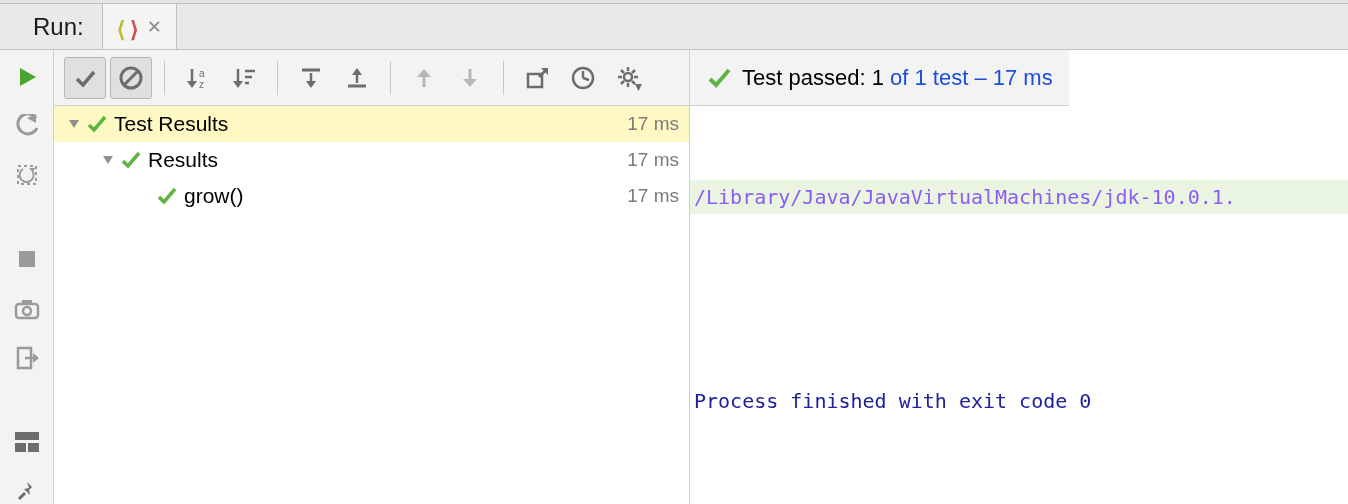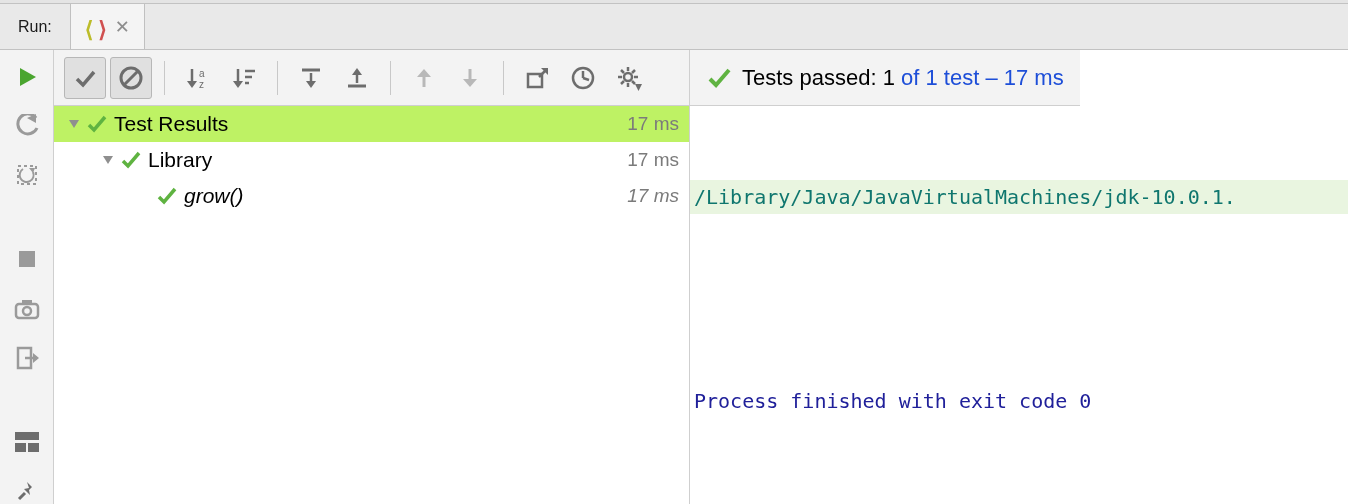--- a/index.html
+++ b/index.html
@@ -1,52 +1,52 @@
 <!DOCTYPE html>
 <html><head>
 <meta charset="utf-8">
 <style>
   html,body{margin:0;padding:0;width:1348px;height:504px;font-family:"Helvetica Neue",Arial,sans-serif;font-size:18px;color:#000;overflow:hidden;background:#f2f2f2;}
   *{box-sizing:border-box;}
   .top-thin{height:4px;background:#e4e4e4;border-bottom:1px solid #c2c2c2;}
   .tabstrip{height:46px;display:flex;align-items:center;background:#e9e9e9;border-bottom:1px solid #c2c2c2;}
-  .run-label{padding:0 18px;font-size:16px;color:#1a1a1a;}
+  .run-label{padding:0 18px;font-size:24px;color:#1a1a1a;margin-left:15px;}
   .tab{height:100%;display:flex;align-items:center;background:#f4f4f4;border-right:1px solid #c0c0c0;border-left:1px solid #c0c0c0;padding:0 14px;gap:10px;}
   .tab .runcfg-icon{position:relative;width:20px;height:20px;}
   .runcfg-icon .lbr{position:absolute;left:0;top:0;font-size:22px;color:#bcbc2a;font-weight:bold;}
   .runcfg-icon .rbr{position:absolute;right:-2px;top:0;font-size:22px;color:#d05050;font-weight:bold;}
   .tab-title{font-size:21px;color:#030303;}
   .tab-close{font-size:18px;color:#8e8e8e;}
   .body{display:flex;height:454px;}
   .left-rail{width:54px;background:#f3f3f3;border-right:1px solid #cfcfcf;display:flex;flex-direction:column;align-items:center;padding-top:14px;gap:24px;}
   .left-rail .grp-gap{height:14px;}
   .rail-btn{width:30px;height:30px;display:flex;align-items:center;justify-content:center;cursor:pointer;}
   .center{flex:1 1 auto;display:flex;flex-direction:column;background:#fff;min-width:0;}
   .toolbar{height:56px;display:flex;align-items:center;background:#f3f3f3;border-bottom:1px solid #cfcfcf;padding:0 8px;}
   .tb-btn{width:42px;height:42px;display:flex;align-items:center;justify-content:center;color:#6d6d6d;cursor:pointer;border-radius:3px;margin:0 2px;}
   .tb-btn.boxed{background:#e0e0e0;border:1px solid #b7b7b7;}
   .tb-sep{width:1px;height:34px;background:#c8c8c8;margin:0 10px;}
   .content{flex:1 1 auto;display:flex;min-height:0;}
   .tree{width:636px;border-right:1px solid #cfcfcf;font-size:21px;display:flex;flex-direction:column;}
   .row{display:flex;align-items:center;height:36px;padding-right:10px;}
-  .row.sel{background:#bef264;}
+  .row.sel{background:#fef9c3;}
   .arrow{width:20px;display:flex;justify-content:center;color:#9a9a9a;}
   .chk{color:#5fb341;margin:0 6px 0 2px;display:flex;}
   .tree .label{flex:1 1 auto;}
   .time{color:#7b7b7b;font-size:19px;margin-left:16px;}
   .indent1{padding-left:10px;}
   .indent2{padding-left:44px;}
-  .indent3{padding-left:100px;font-style:italic;}
+  .indent3{padding-left:100px;}
   .console{flex:1 1 auto;display:flex;flex-direction:column;}
   .console-head{height:56px;display:flex;align-items:center;padding:0 16px;background:#f3f3f3;border-bottom:1px solid #cfcfcf;font-size:22px;gap:10px;}
   .console-head .bigchk{color:#5fb341;display:flex;}
   .console-head .st2{color:#1d4ed8;}
   .console-body{flex:1 1 auto;padding:6px 0 0 0;font-family:Menlo,Consolas,monospace;font-size:20px;line-height:34px;white-space:pre;overflow:hidden;}
   .cline{padding:0 2px 0 4px;}
-  .cmd{background:#e9f5e0;color:#0f766e;}
+  .cmd{background:#e9f5e0;color:#8b5cf6;}
   .blank{height:34px;}
   .exitline{color:#20209a;}
   svg{display:block;}
 </style>
 </head>
 <body>
 
 <div class="top-thin"></div>
 
 <div class="tabstrip">
@@ -211,21 +211,21 @@
         </div>
       </div>
 
       <div class="console-head">
         <span class="bigchk">
           <svg width="26" height="26">
               <path d="M4 14 L10 20 L23 5" fill="none" stroke="#5fb341" stroke-width="4"></path>
             </svg>
         </span>
         <span>
-          <span>Tests passed:</span>
+          <span>Test passed:</span>
           <span>1</span>
           <span class="st2">of 1 test – 17 ms</span>
         </span>
       </div>
     </div>
 
     <div class="content">
       <div class="tree">
         <div class="row sel indent1">
           <span class="arrow">
@@ -245,21 +245,21 @@
           <span class="arrow">
               <svg width="14" height="14">
                 <polygon points="2,3 12,3 7,11" fill="#8f8f8f"></polygon>
               </svg>
             </span>
           <span class="chk">
               <svg width="22" height="22">
                 <path d="M3 12 L8 17 L19 4" fill="none" stroke="#5fb341" stroke-width="3.5"></path>
               </svg>
             </span>
-          <span class="label">Library</span>
+          <span class="label">Results</span>
           <span class="time">17 ms</span>
         </div>
         <div class="row indent3">
           <span class="chk">
               <svg width="22" height="22">
                 <path d="M3 12 L8 17 L19 4" fill="none" stroke="#5fb341" stroke-width="3.5"></path>
               </svg>
             </span>
           <span class="label">grow()</span>
           <span class="time">17 ms</span>

